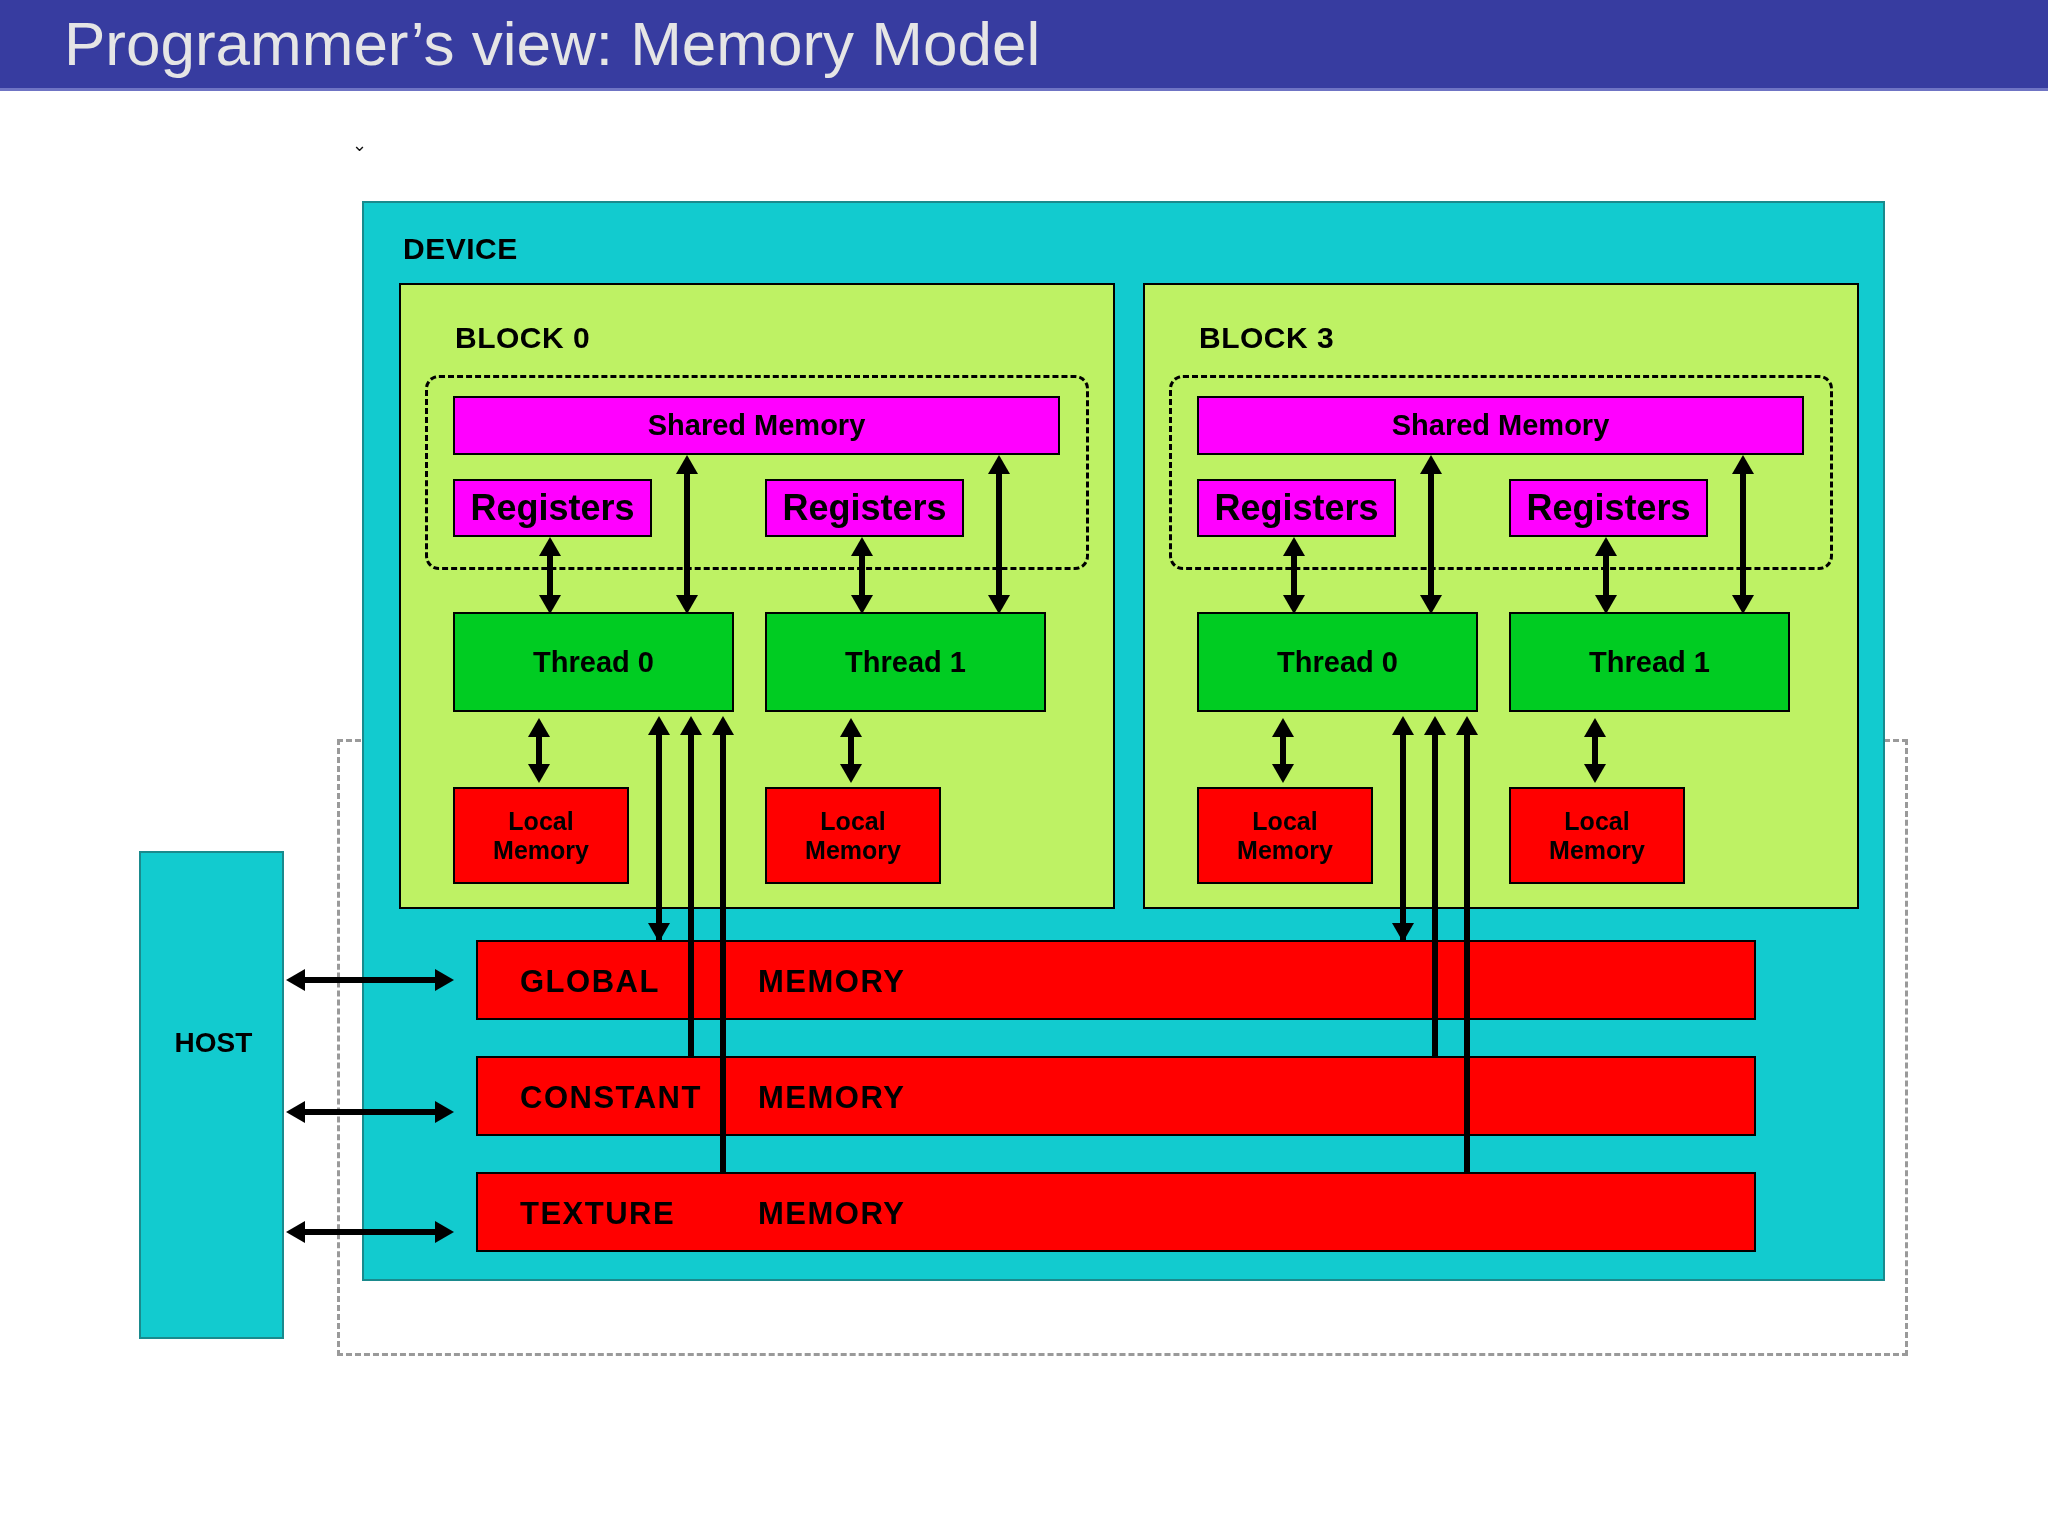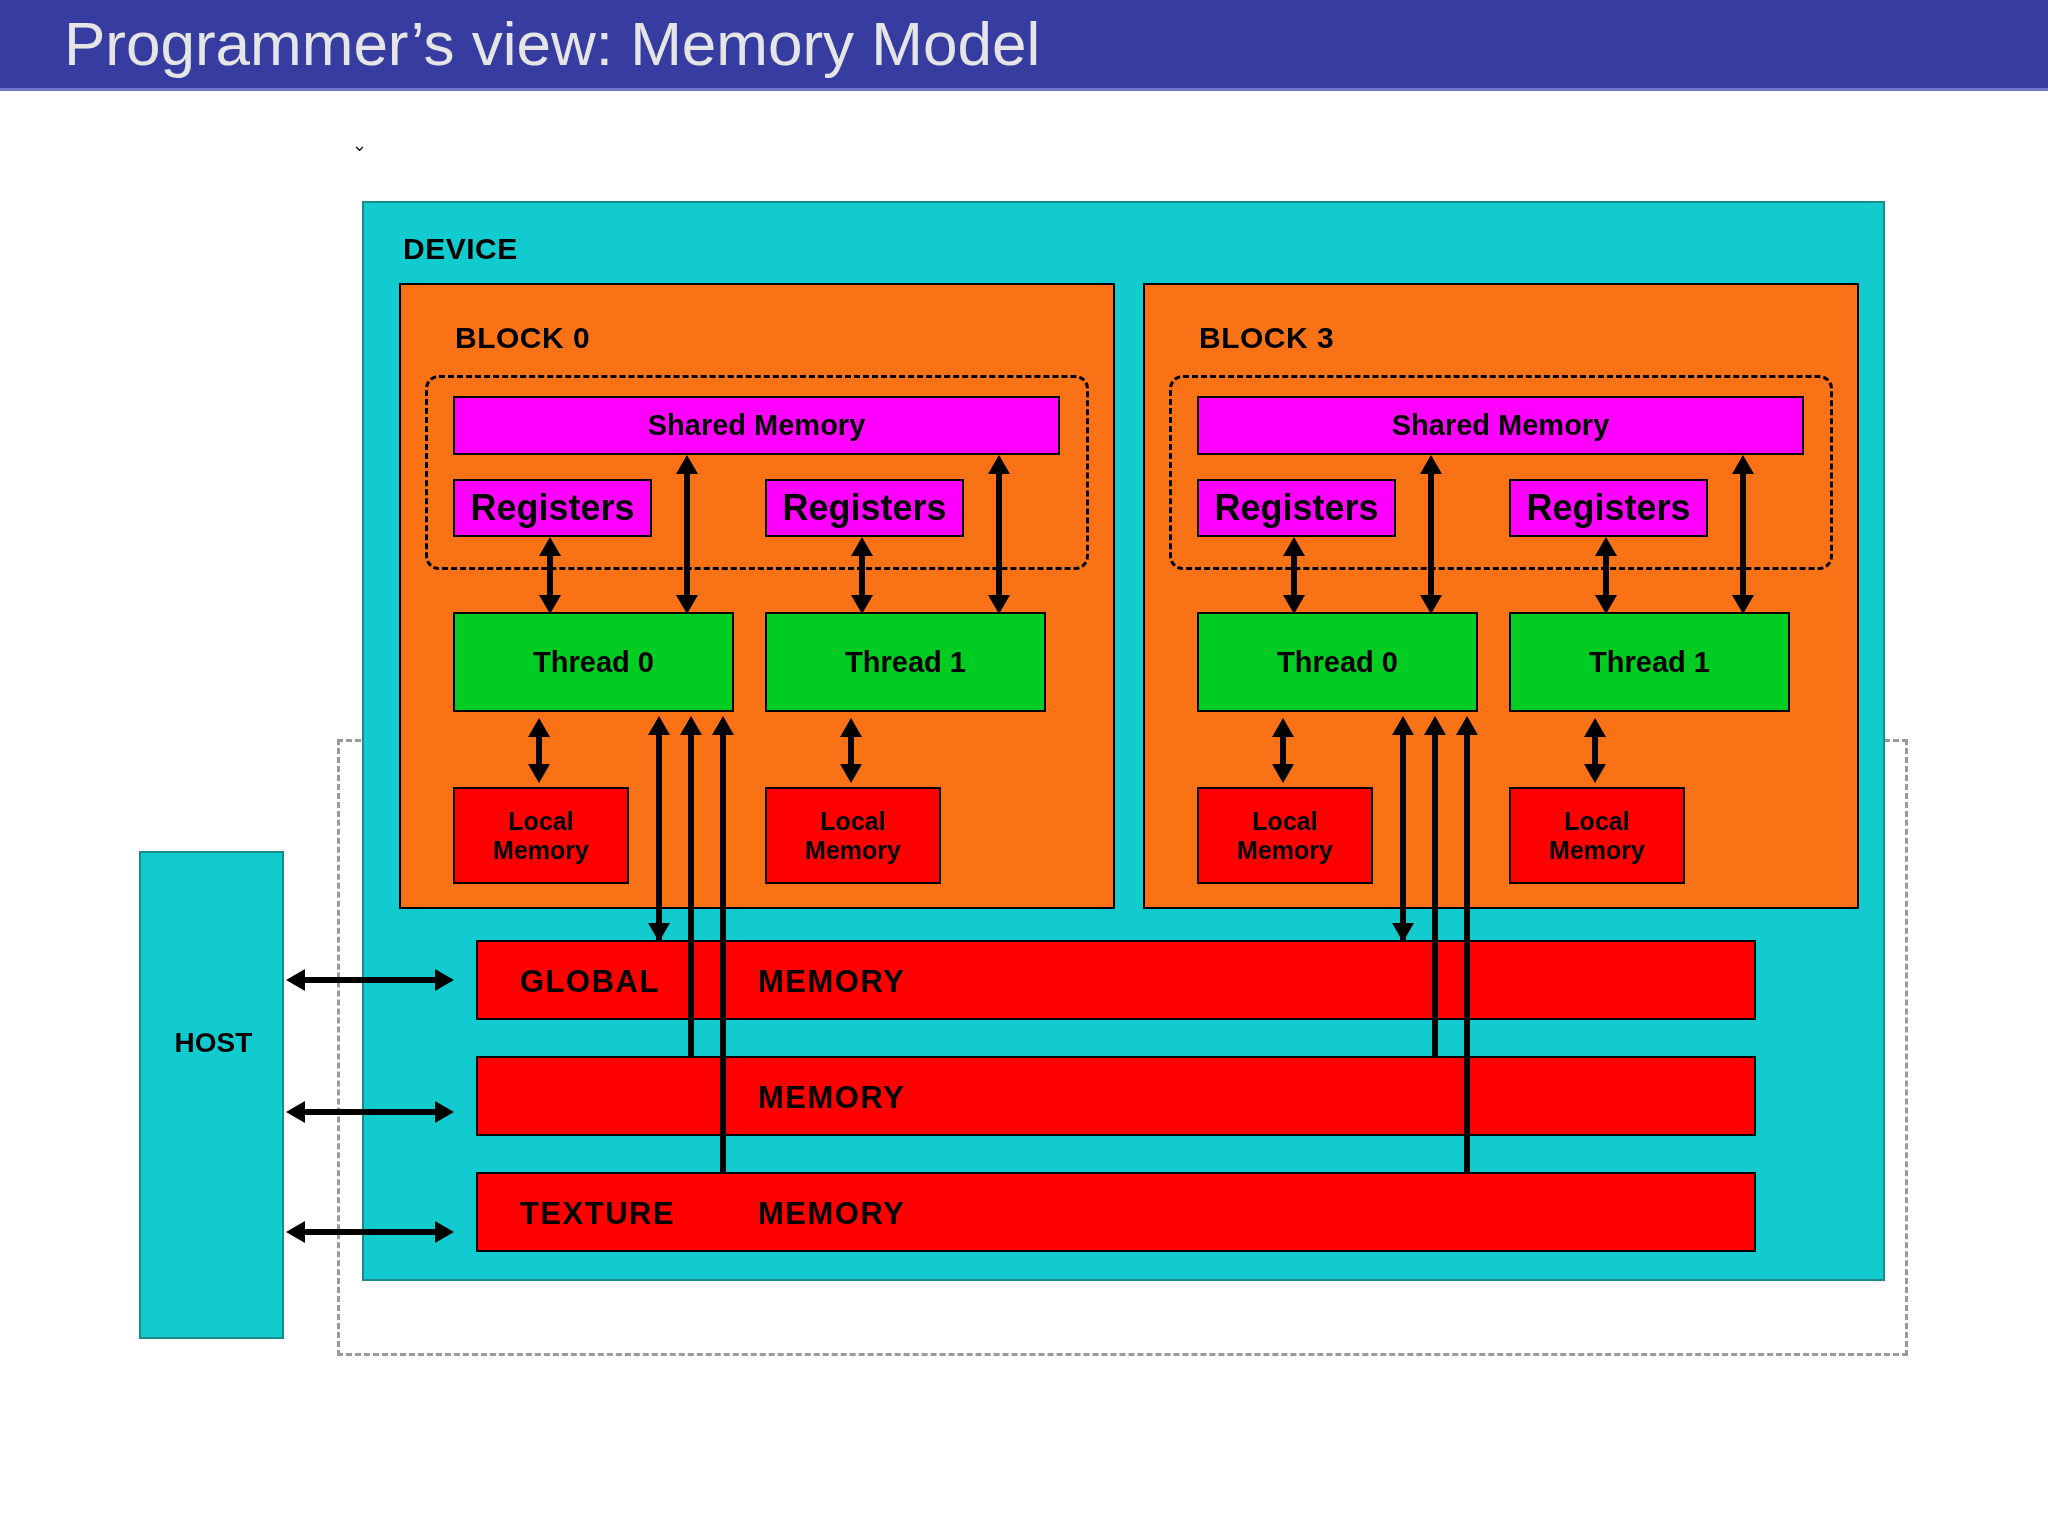--- a/index.html
+++ b/index.html
@@ -118,21 +118,21 @@
     color: #000000;
     letter-spacing: 0.5px;
   }
 
   
   .block {
     position: absolute;
     top: 283px;
     width: 716px;
     height: 626px;
-    background: #f97316;
+    background: #bef264;
     border: 2px solid #000000;
     box-sizing: border-box;
   }
   #block0 { left: 399px; }
   #block1 { left: 1143px; }
 
   .block-label {
     position: absolute;
     top: 36px;
     left: 54px;
@@ -354,20 +354,21 @@
       <span>Local</span>
       <span>Memory</span>
     </div>
   </div>
 
   <div class="mem-bar" id="mem-global">
     <span class="kind">GLOBAL</span>
     <span class="word-memory">MEMORY</span>
   </div>
   <div class="mem-bar" id="mem-constant">
+    <span class="kind">CONSTANT</span>
     <span class="word-memory">MEMORY</span>
   </div>
   <div class="mem-bar" id="mem-texture">
     <span class="kind">TEXTURE</span>
     <span class="word-memory">MEMORY</span>
   </div>
 
   <div id="arrows">
       <div class="vline" style="left: 547px; top: 547px; height: 57px;"></div>
       <div class="arrow-up" style="left: 539px; top: 537px;"></div>

